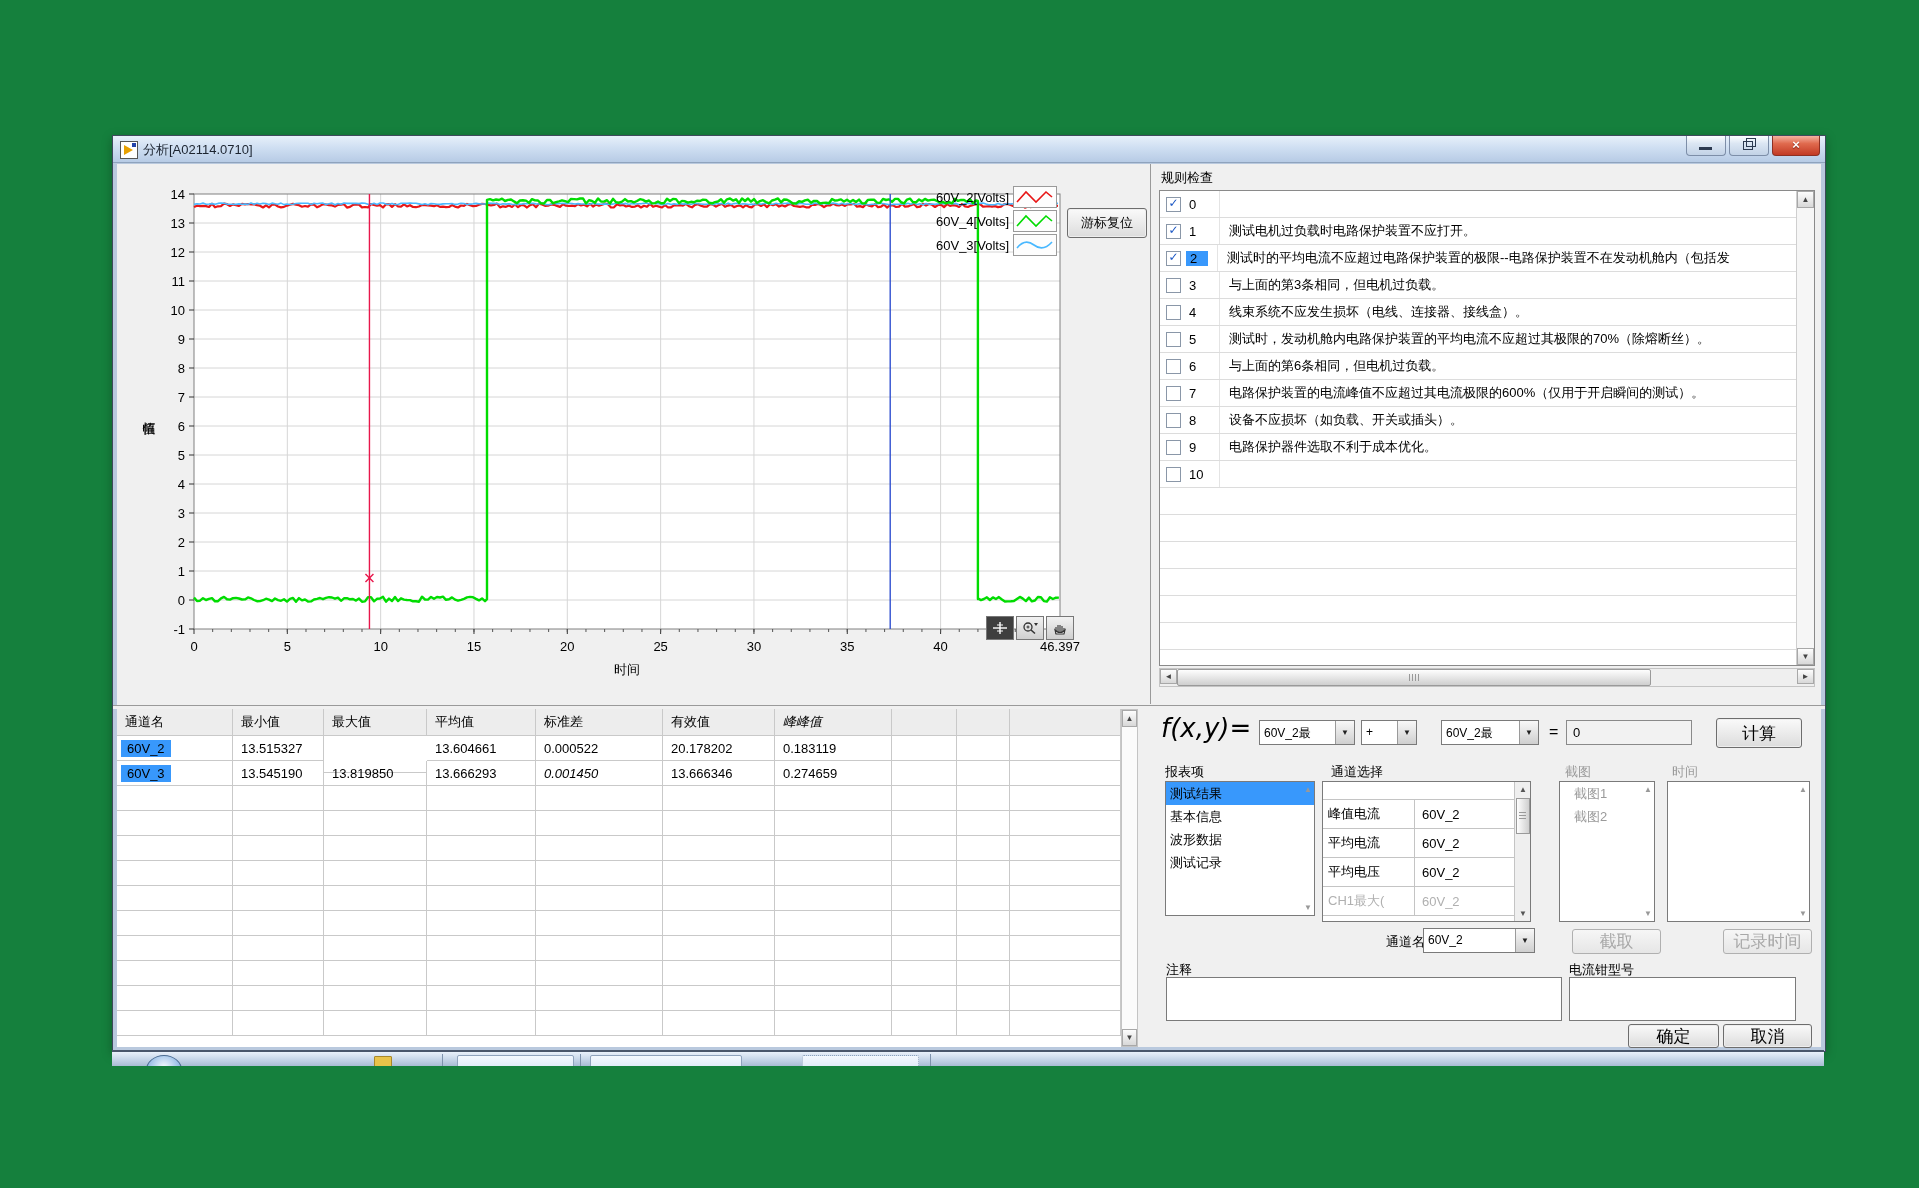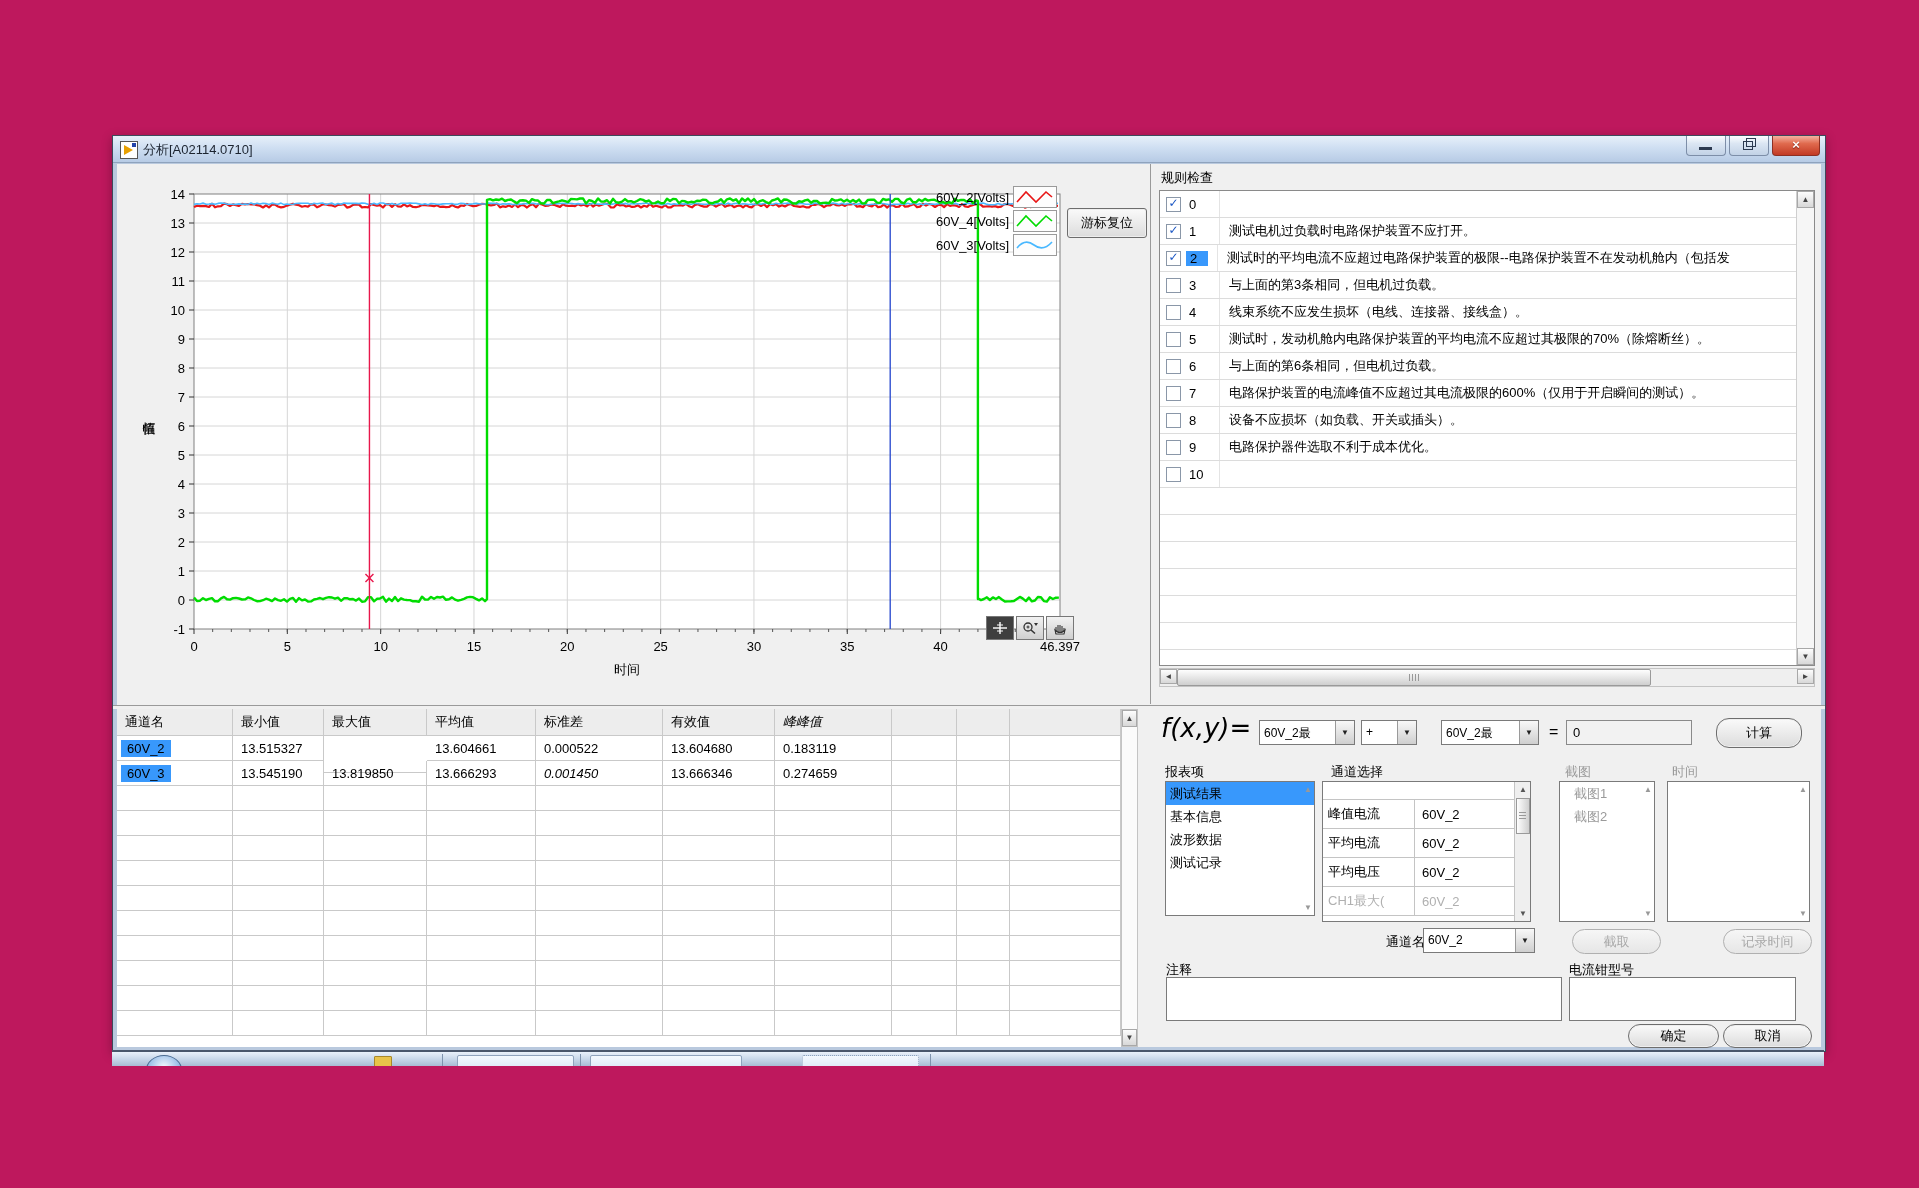--- a/index.html
+++ b/index.html
@@ -1,17 +1,17 @@
 <!DOCTYPE html>
 <html><head>
 <meta charset="utf-8">
 <style>
   html,body{margin:0;padding:0;}
   body{background:#f2f2f2;font-family:"Liberation Sans","DejaVu Sans",sans-serif;}
-  #stage{position:relative;width:1919px;height:1188px;background:#be185d;overflow:hidden;}
+  #stage{position:relative;width:1919px;height:1188px;background:#15803d;overflow:hidden;}
 
   
   #win{position:absolute;left:112px;top:135px;width:1712px;height:915px;
        background:#b9c9de;border:1px solid #3e4a5c;box-shadow:0 3px 10px rgba(0,0,0,.28);}
   #titlebar{position:absolute;left:0;top:0;width:100%;height:26px;
        background:linear-gradient(#e7f0fa,#cfdff2 45%,#b7cbe5);border-bottom:1px solid #8fa3bd;}
   #title-icon{position:absolute;left:7px;top:5px;width:16px;height:16px;background:#fff;border:1px solid #555;}
   #title-icon .lv-arrow{position:absolute;left:3px;top:3px;width:0;height:0;
        border-left:9px solid #e8a000;border-top:5px solid transparent;border-bottom:5px solid transparent;}
   #title-icon .lv-dot{position:absolute;right:1px;top:1px;width:4px;height:4px;background:#2244aa;}
@@ -81,22 +81,22 @@
   .lbl{position:absolute;font-size:13px;color:#000;white-space:nowrap;}
   .lbl.dim{color:#9a9a9a;}
   #f-label{position:absolute;left:6px;top:4px;font-size:26px;font-style:italic;font-family:"DejaVu Sans",sans-serif;}
   .combo{position:absolute;height:25px;background:#fff;border:1px solid #7a7a7a;display:flex;box-sizing:border-box;}
   .combo-text{flex:1;font-size:12px;padding:4px 3px 0 4px;white-space:nowrap;overflow:hidden;}
   .combo-btn{width:18px;border-left:1px solid #9a9a9a;background:linear-gradient(#f8f8f8,#cfcfcf);
       font-size:8px;color:#222;display:flex;align-items:center;justify-content:center;flex:none;}
   #eq-sign{position:absolute;left:394px;top:14px;font-size:16px;}
   #result-box{position:absolute;left:411px;top:11px;width:126px;height:25px;background:#f2f2f2;border:1px solid #8a8a8a;
       font-size:13px;padding:4px 0 0 6px;box-sizing:border-box;}
-  .btn{position:absolute;background:linear-gradient(#fafafa,#dcdcdc);border:1px solid #6d6d6d;border-radius:13px;
-      font-size:13px;display:flex;align-items:center;justify-content:center;box-shadow:inset 0 0 0 1px #eee;}
+  .btn{position:absolute;background:linear-gradient(#fafafa,#dcdcdc);border:1px solid #6d6d6d;border-radius:3px;
+      font-size:17px;display:flex;align-items:center;justify-content:center;box-shadow:inset 0 0 0 1px #eee;}
   .btn.disabled{color:#a8a8a8;border-color:#b0b0b0;background:linear-gradient(#f6f6f6,#e6e6e6);box-shadow:none;}
   .listbox{position:absolute;background:#fff;border:1px solid #7a7a7a;overflow:hidden;}
   .list-item{font-size:13px;padding:3px 4px 2px 4px;white-space:nowrap;}
   .list-item.selected{background:#3898fc;}
   .list-item.dim{color:#9a9a9a;}
   .mini-arrow{position:absolute;right:2px;font-size:8px;color:#999;}
   .chsel-row{display:flex;height:28px;border-bottom:1px solid #c4c4c4;align-items:center;}
   .chsel-param{width:92px;border-right:1px solid #c4c4c4;font-size:13px;padding-left:5px;box-sizing:border-box;
       align-self:stretch;display:flex;align-items:center;}
   .chsel-val{flex:1;font-size:13px;padding-left:7px;}
@@ -443,21 +443,21 @@
             <div class="td" style="width: 111px;"></div>
           </div>
           <div class="tr">
             <div class="td" style="width: 116px; padding-left: 4px;">
               <span class="chip">60V_2</span>
             </div>
             <div class="td" style="width: 91px;">13.515327</div>
             <div class="td" style="width: 103px; margin-top: 36px;">13.698445</div>
             <div class="td" style="width: 109px;">13.604661</div>
             <div class="td" style="width: 127px;">0.000522</div>
-            <div class="td" style="width: 112px;">13.604680</div>
+            <div class="td" style="width: 112px;">20.178202</div>
             <div class="td" style="width: 117px;">0.183119</div>
             <div class="td" style="width: 65px;"></div>
             <div class="td" style="width: 53px;"></div>
             <div class="td" style="width: 111px;"></div>
           </div>
           <div class="tr">
             <div class="td" style="width: 116px; padding-left: 4px;">
               <span class="chip">60V_3</span>
             </div>
             <div class="td" style="width: 91px;">13.545190</div>

